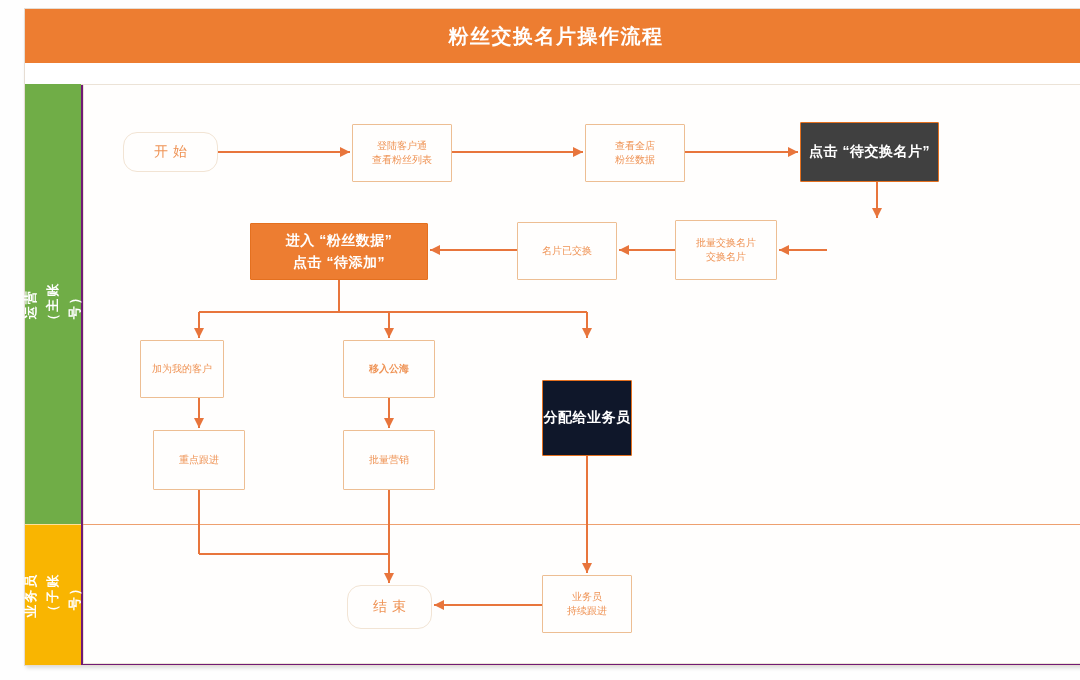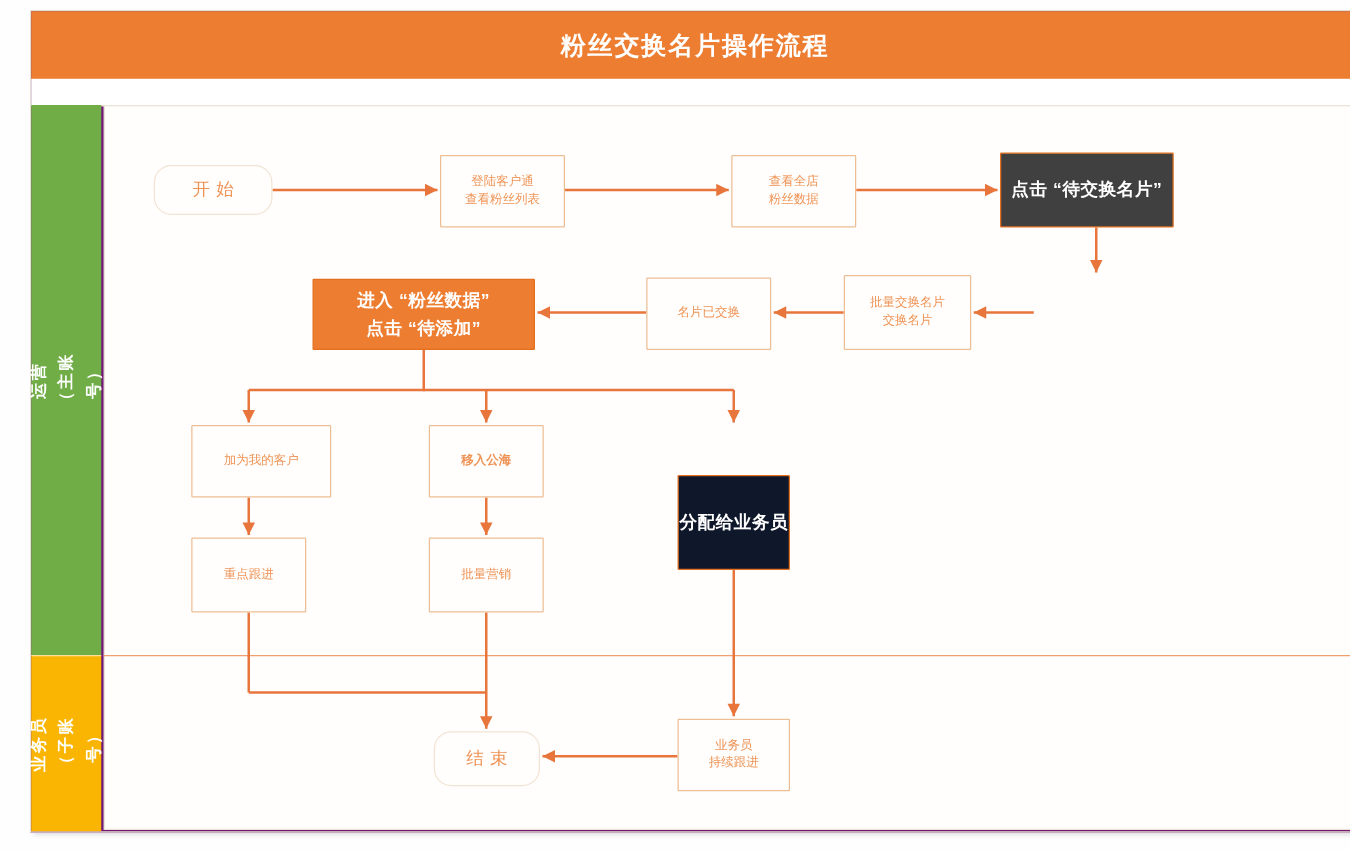--- a/index.html
+++ b/index.html
@@ -108,21 +108,21 @@
       <div class="node step" style="left: 352px; top: 124px; width: 100px; height: 58px;">登陆客户通
 查看粉丝列表</div>
       <div class="node step" style="left: 585px; top: 124px; width: 100px; height: 58px;">查看全店
 粉丝数据</div>
       <div class="node action" style="left: 800px; top: 122px; width: 139px; height: 60px; background: #404040;">点击 “待交换名片”</div>
       <div class="node step" style="left: 675px; top: 220px; width: 102px; height: 60px;">批量交换名片
 交换名片</div>
       <div class="node step" style="left: 517px; top: 222px; width: 100px; height: 58px;">名片已交换</div>
       <div class="node action" style="left: 250px; top: 223px; width: 178px; height: 57px; background: rgb(237, 125, 49);">进入 “粉丝数据”
 点击 “待添加”</div>
-      <div class="node step" style="left: 153px; top: 340px; width: 112px; height: 58px; text-align: center;">加为我的客户</div>
+      <div class="node step" style="left: 140px; top: 340px; width: 84px; height: 58px; text-align: center;">加为我的客户</div>
       <div class="node step" style="left: 343px; top: 340px; width: 92px; height: 58px; font-weight: bold;">移入公海</div>
       <div class="node action" style="left: 542px; top: 340px; width: 90px; height: 76px; background: #0f172a; margin-top: 40px;">分配给业务员</div>
       <div class="node step" style="left: 153px; top: 430px; width: 92px; height: 60px;">重点跟进</div>
       <div class="node step" style="left: 343px; top: 430px; width: 92px; height: 60px;">批量营销</div>
       <div class="node step" style="left: 542px; top: 575px; width: 90px; height: 58px;">业务员
 持续跟进</div>
       <div class="node terminal" style="left: 347px; top: 585px; width: 85px; height: 44px;">结束</div>
     </div>
 </div>
 

